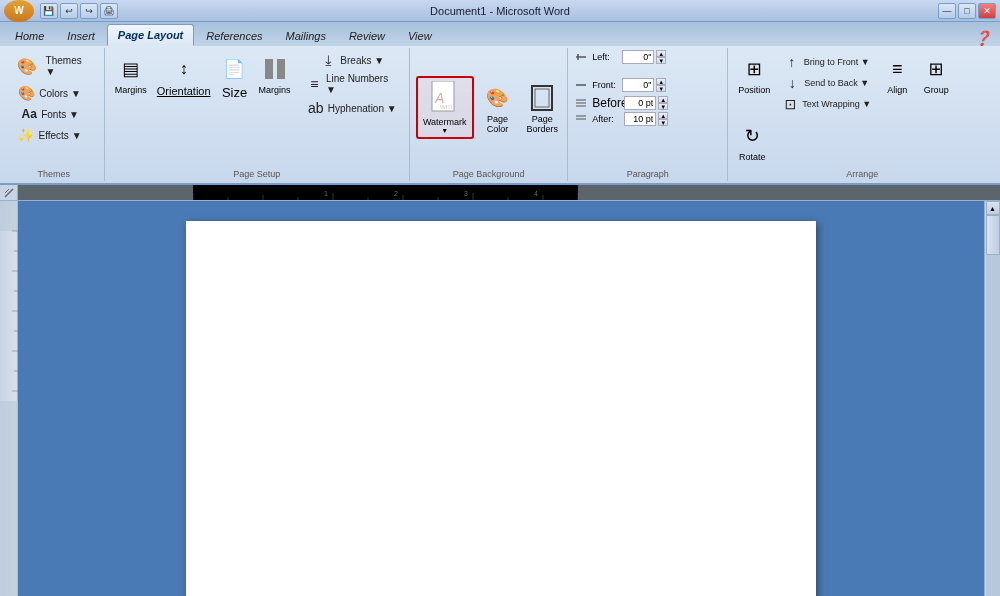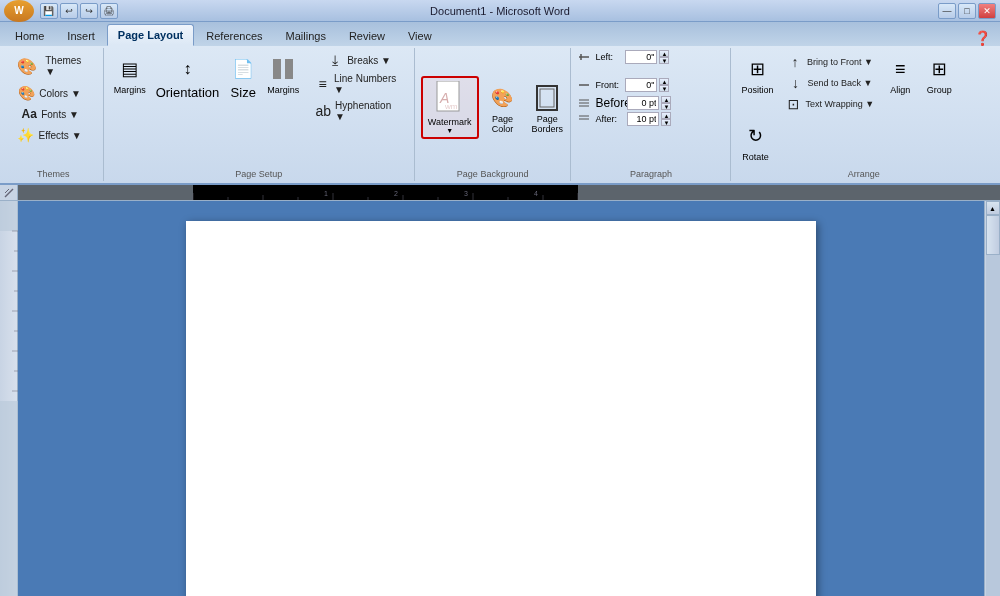--- a/index.html
+++ b/index.html
@@ -26,20 +26,21 @@
       background: linear-gradient(to bottom, #dce8f5 0%, #c8d8ec 100%);
       border-bottom: 2px solid #7a9cc8;
     }
     #ribbon-tabs {
       display: flex;
       align-items: flex-end;
       padding: 2px 4px 0;
       gap: 1px;
       background: linear-gradient(to bottom, #a8c0dc, #c0d4e8);
       height: 24px;
+      font-style: italic;
     }
     .tab {
       padding: 2px 10px;
       font-size: 11px;
       cursor: pointer;
       border: 1px solid transparent;
       border-bottom: none;
       border-radius: 3px 3px 0 0;
       color: #222;
       background: transparent;
@@ -240,21 +241,21 @@
       <div class="ribbon-group-content">
         <div class="ribbon-section-cols">
 
           <div style="display:flex;gap:2px;align-items:flex-start;">
             <div style="display:flex;flex-direction:column;align-items:center;cursor:pointer;padding:2px 3px;border:1px solid transparent;border-radius:3px;">
               <div style="width:28px;height:32px;display:flex;align-items:center;justify-content:center;font-size:18px;">▤</div>
               <span style="font-size:9px;">Margins</span>
             </div>
             <div style="display:flex;flex-direction:column;align-items:center;cursor:pointer;padding:2px 3px;border:1px solid transparent;border-radius:3px;">
               <div style="width:28px;height:32px;display:flex;align-items:center;justify-content:center;font-size:16px;">↕</div>
-              <span style="font-size:13px;">Orientation</span>
+              <span style="font-size:11px;text-decoration:underline;">Orientation</span>
             </div>
             <div style="display:flex;flex-direction:column;align-items:center;cursor:pointer;padding:2px 3px;border:1px solid transparent;border-radius:3px;">
               <div style="width:28px;height:32px;display:flex;align-items:center;justify-content:center;font-size:18px;">📄</div>
               <span style="font-size:13px;">Size</span>
             </div>
             <div style="display:flex;flex-direction:column;align-items:center;cursor:pointer;padding:2px 3px;border:1px solid transparent;border-radius:3px;">
               <div style="width:28px;height:32px;display:flex;align-items:center;justify-content:center;">
                 <svg width="20" height="24" viewBox="0 0 20 24">
                     <rect x="0" y="2" width="8" height="20" fill="#888"></rect>
                     <rect x="12" y="2" width="8" height="20" fill="#888"></rect>

